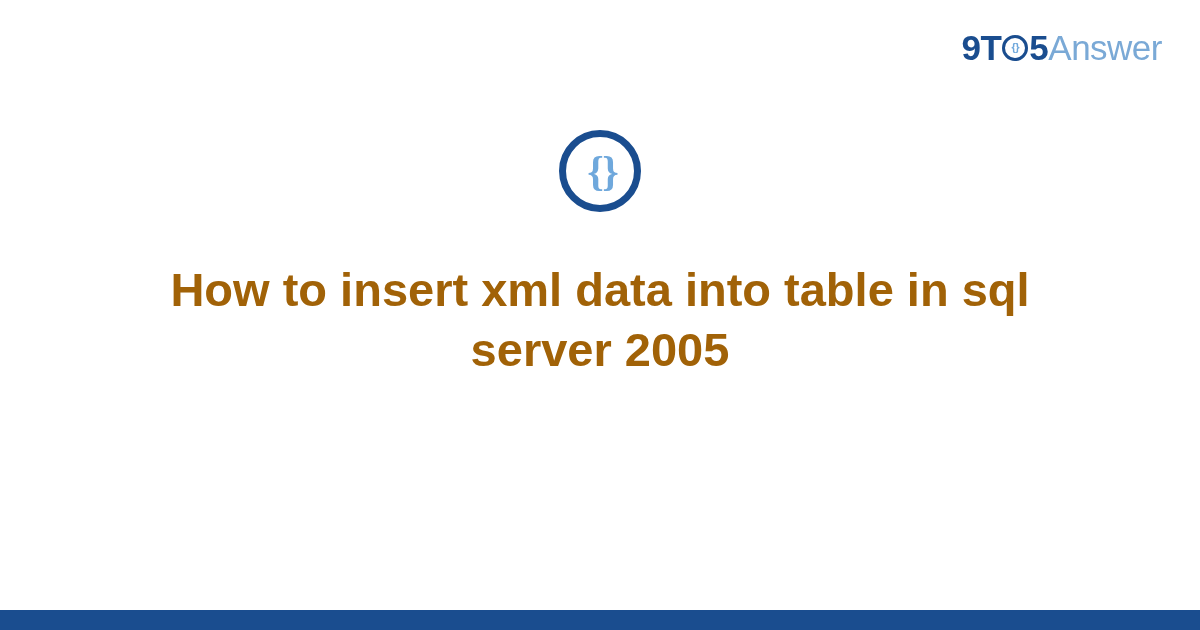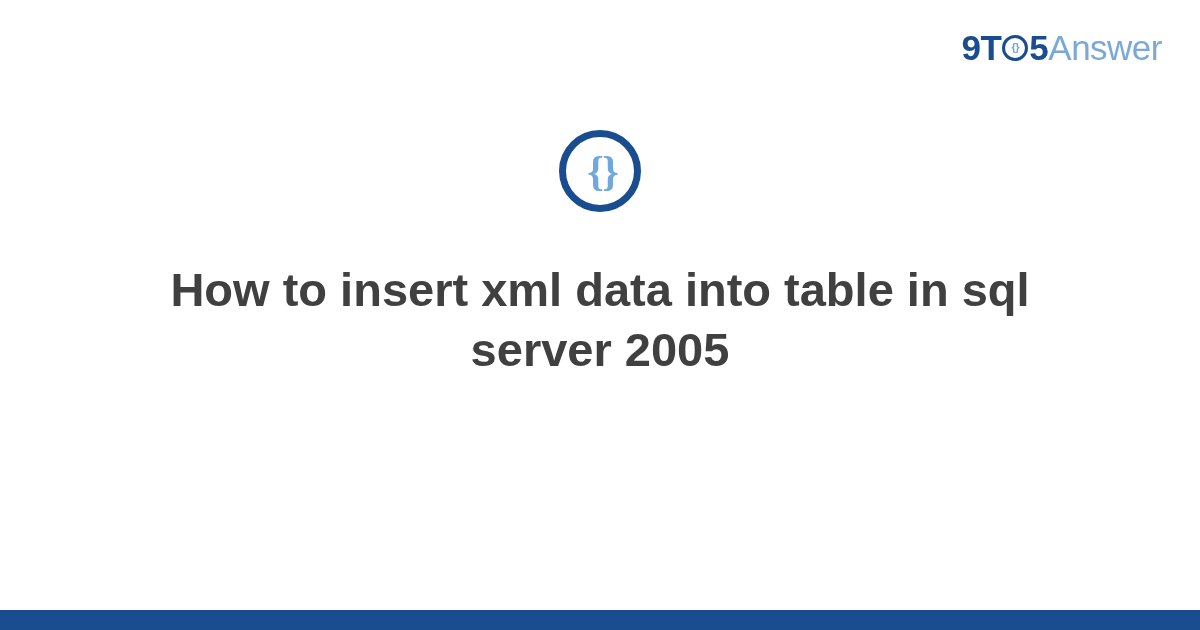--- a/index.html
+++ b/index.html
@@ -81,21 +81,21 @@
       font-size: 42px;
       color: #6fa8dc;
       font-weight: 700;
       font-family: Georgia, 'Times New Roman', serif;
       letter-spacing: -6px;
       line-height: 1;
     }
     .title {
       font-size: 47px;
       font-weight: 700;
-      color: #404040;
+      color: #a16207;
       text-align: center;
       max-width: 1050px;
       line-height: 1.28;
       padding: 0 40px;
     }
     .footer-bar {
       position: absolute;
       bottom: 0;
       left: 0;
       right: 0;

